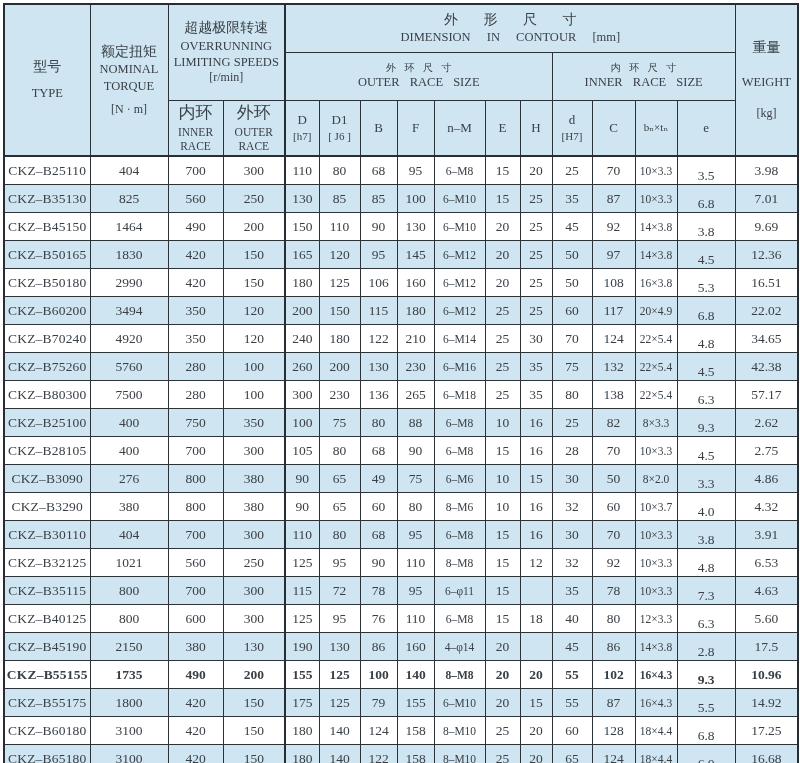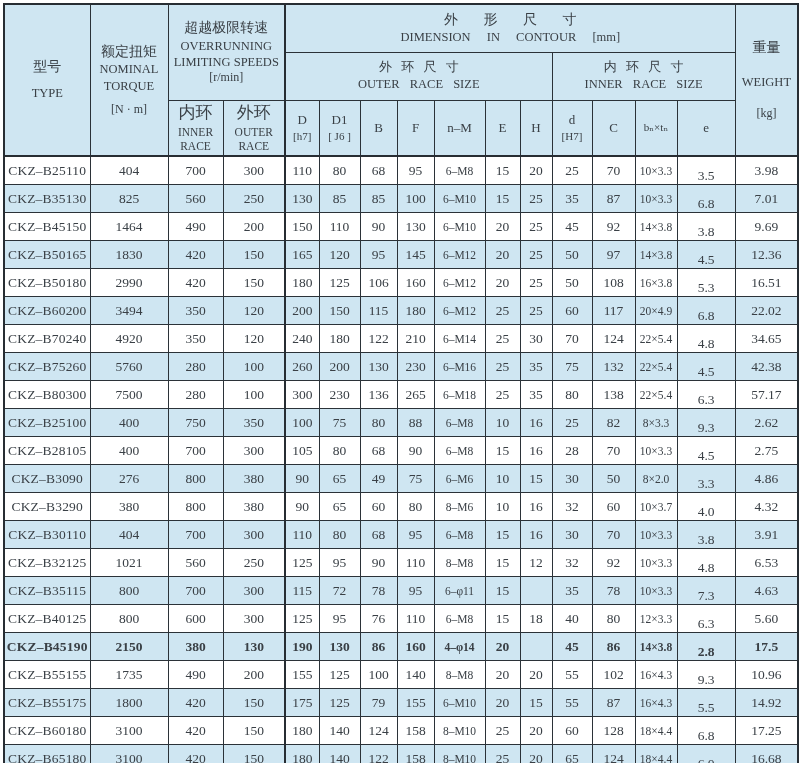--- a/index.html
+++ b/index.html
@@ -13,21 +13,21 @@
   tbody tr.alt td{background:#cfe6f2;}
   tbody tr td{background:#ffffff;}
   tbody tr.alt td{background:#cfe6f2;}
   tbody td{font-size:13.5px;}
   td.c-type{font-size:13.5px;letter-spacing:.2px;}
   td.c-sm{font-size:11.5px;}
   td.c-e{padding-top:11px;}
   .sec-div{border-left:2px solid #272d33;}
   .zh{font-size:14px;line-height:1.35;}
   .zh-sp{font-size:14px;line-height:1.3;word-spacing:22px;}
-  .zh-sp2{font-size:13px;line-height:1.3;word-spacing:6px;}
+  .zh-sp2{font-size:10px;line-height:1.3;word-spacing:6px;}
   .en{font-size:12.5px;line-height:1.3;}
   .en-sp{font-size:12.5px;line-height:1.3;word-spacing:13px;}
   .en-sp2{font-size:12.5px;line-height:1.3;word-spacing:7px;}
   .unit{font-size:12px;line-height:1.3;}
   .sub3{font-size:11.5px;line-height:1.25;}
   .zh-s{font-size:17px;line-height:1.35;}
   .colhead{font-size:13px;line-height:1.35;}
   .colhead-sm{font-size:11px;line-height:1.4;}
   .gap8{margin-top:8px;}
   .gap16{margin-top:16px;}
@@ -426,39 +426,39 @@
           <td>110</td>
           <td class="c-sm">6–M8</td>
           <td>15</td>
           <td>18</td>
           <td>40</td>
           <td>80</td>
           <td class="c-sm">12×3.3</td>
           <td class="c-e">6.3</td>
           <td>5.60</td>
         </tr>
-        <tr class="alt" style="height: 26px; font-weight: bold;">
+        <tr class="alt" style="height: 26px;">
           <td class="c-type">CKZ–B45190</td>
           <td>2150</td>
           <td>380</td>
           <td>130</td>
           <td class="sec-div">190</td>
           <td>130</td>
           <td>86</td>
           <td>160</td>
           <td class="c-sm">4–φ14</td>
           <td>20</td>
           <td></td>
           <td>45</td>
           <td>86</td>
           <td class="c-sm">14×3.8</td>
           <td class="c-e">2.8</td>
           <td>17.5</td>
         </tr>
-        <tr style="height: 26px;">
+        <tr style="height: 26px; font-weight: bold;">
           <td class="c-type">CKZ–B55155</td>
           <td>1735</td>
           <td>490</td>
           <td>200</td>
           <td class="sec-div">155</td>
           <td>125</td>
           <td>100</td>
           <td>140</td>
           <td class="c-sm">8–M8</td>
           <td>20</td>

